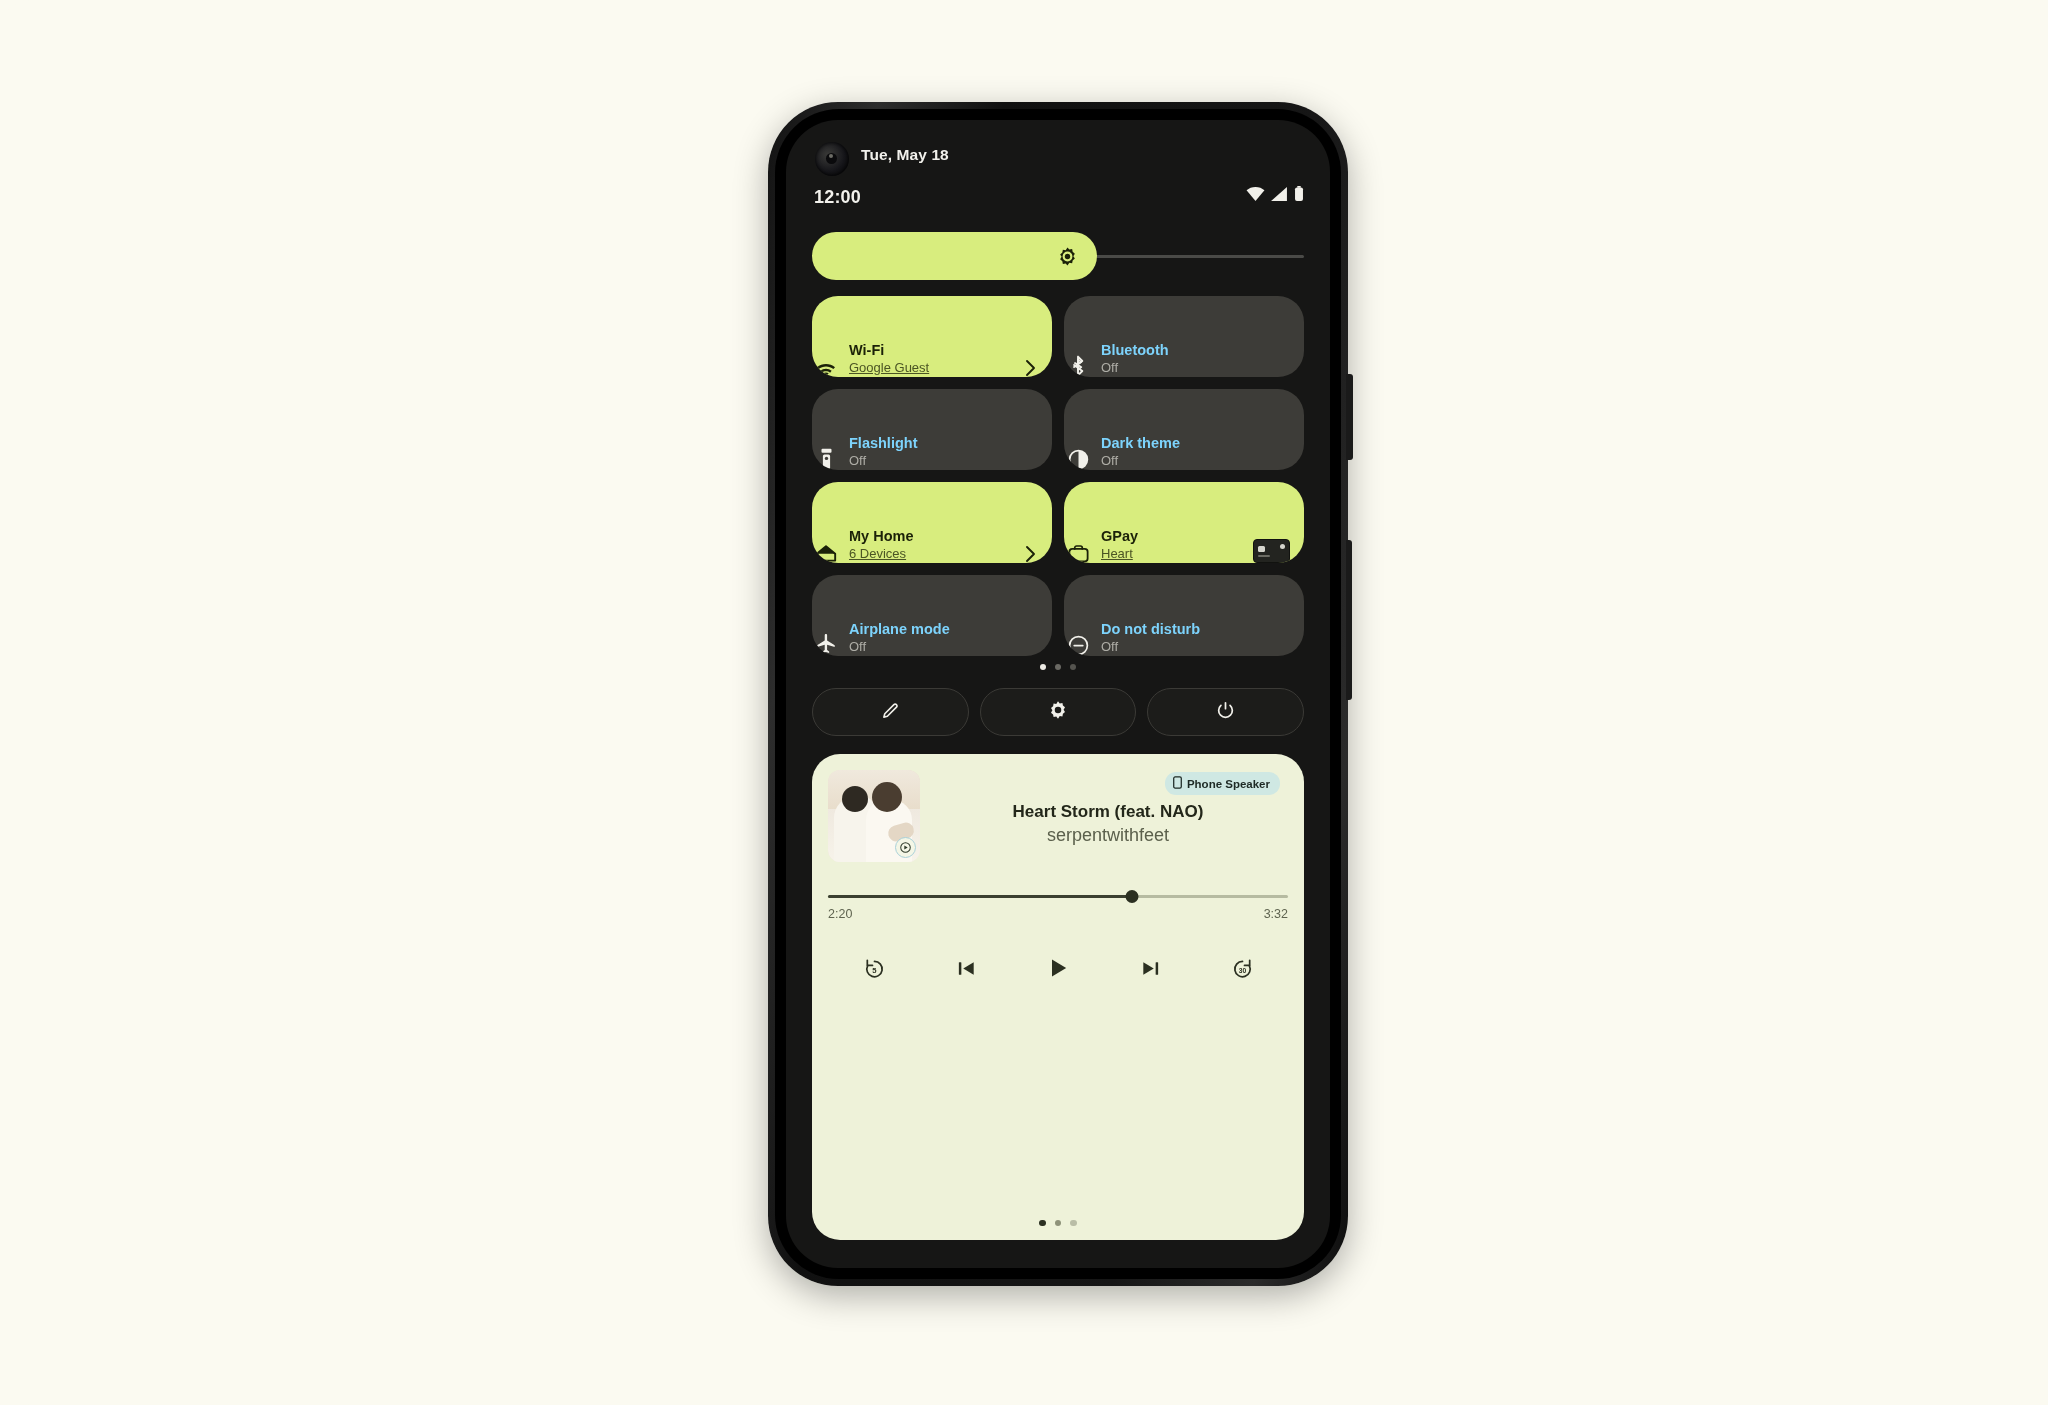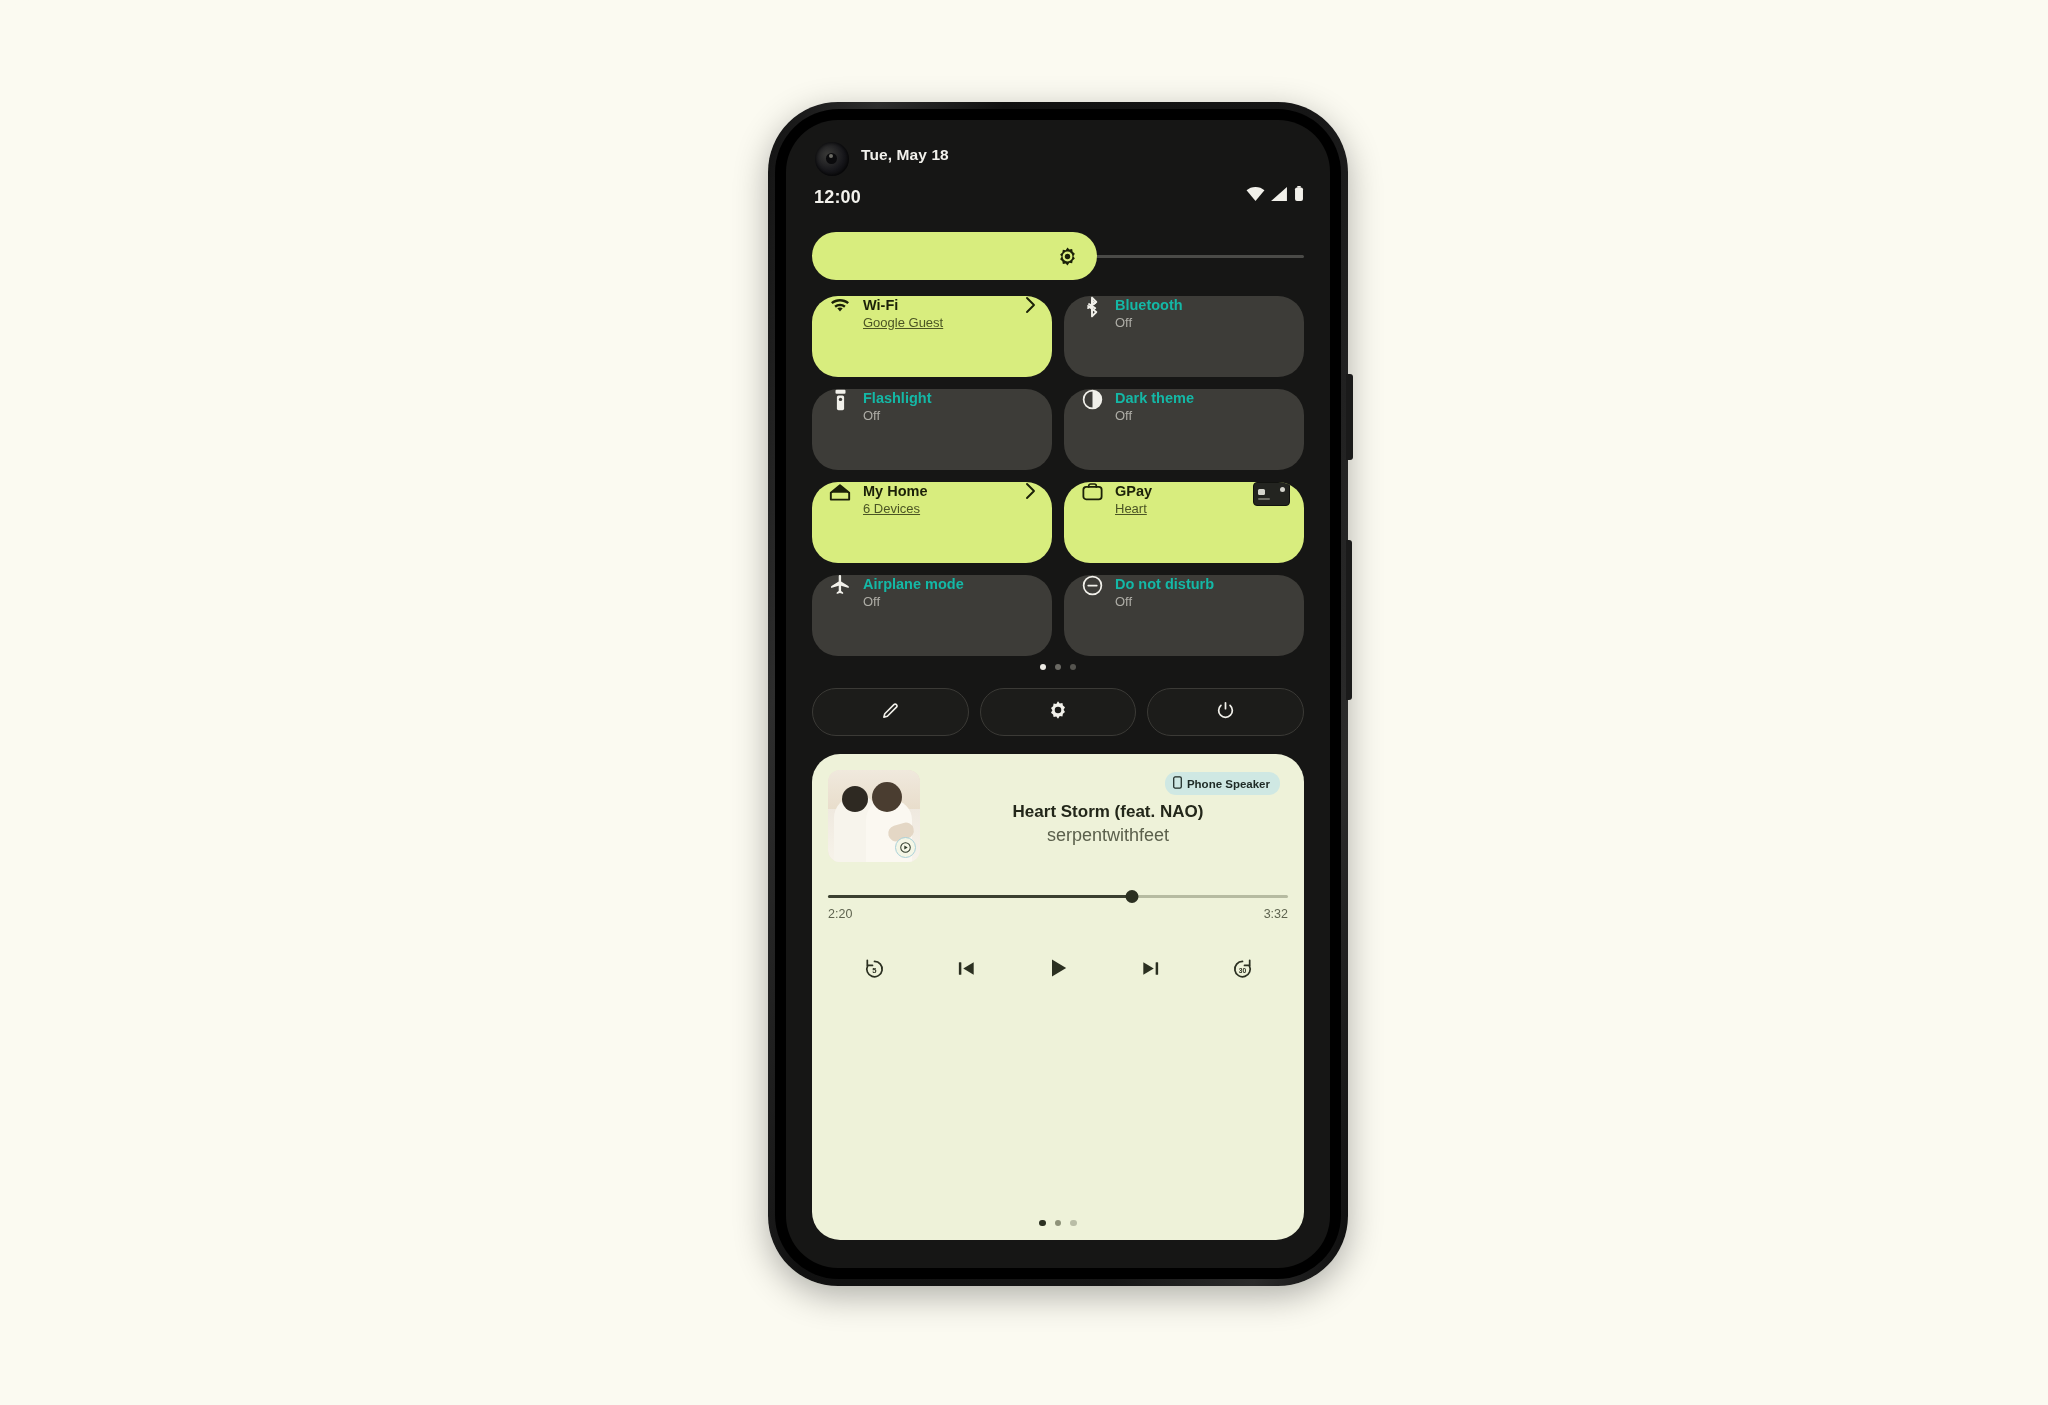--- a/index.html
+++ b/index.html
@@ -80,32 +80,32 @@
   #bright-icon { position: absolute; left: 244px; top: 14px; }
 
   
   #tiles {
     position: absolute; left: 26px; top: 176px; width: 492px;
     display: grid; grid-template-columns: 1fr 1fr;
     column-gap: 12px; row-gap: 12px;
   }
   .tile {
     position: relative; height: 81px; border-radius: 26px;
-    display: flex; align-items: flex-start; padding: 0 14px 0 15px;
+    display: flex; align-items: flex-end; padding: 0 14px 0 1px;
     overflow: hidden;
   }
   .tile.on  { background: #d8ed7e; }
   .tile.off { background: #3d3c38; }
   .tile-icon { flex: 0 0 auto; width: 26px; display: flex; align-items: center; justify-content: center; }
   .tile-text { margin-left: 10px; min-width: 0; }
   .tile-title { font-size: 14.5px; font-weight: bold; line-height: 1.3; white-space: nowrap; }
   .tile-sub   { font-size: 13px; line-height: 1.3; white-space: nowrap; }
   .tile.on  .tile-title { color: #1b2108; }
   .tile.on  .tile-sub   { color: #4b5524; text-decoration: underline; }
-  .tile.off .tile-title { color: #14b8a6; }
+  .tile.off .tile-title { color: #7dd3fc; }
   .tile.off .tile-sub   { color: #aeada6; }
   .tile-trail { margin-left: auto; display: flex; align-items: center; }
 
   
   .gpay-card {
     width: 37px; height: 24px; border-radius: 4px;
     background: #232420; position: relative; border: 1px solid #11120f;
   }
   .gpay-card .chip {
     position: absolute; left: 4px; top: 6px; width: 7px; height: 6px;

